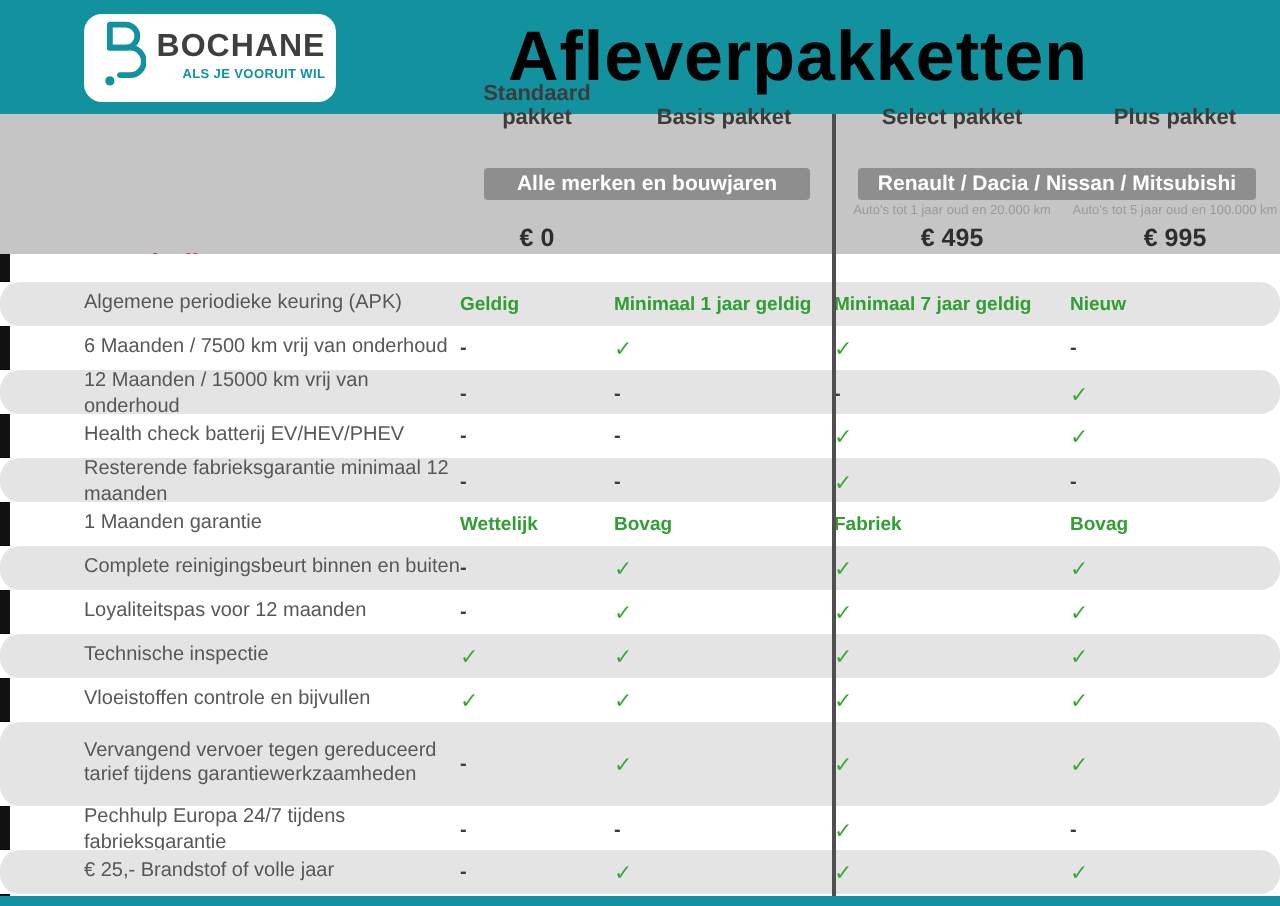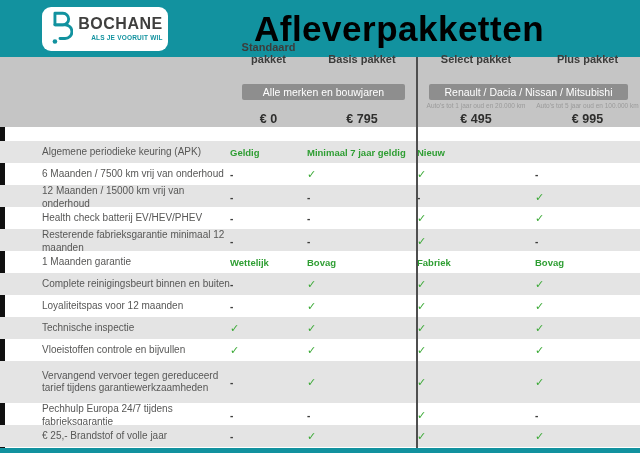--- a/index.html
+++ b/index.html
@@ -28,35 +28,35 @@
     height:70px; background:#c5c5c5; flex:0 0 auto;
     display:grid; grid-template-columns:230px 77px 110px 118px 105px;
     grid-template-rows:26px 17px 11px 16px;
   }
   .col-head {
     grid-row:1; align-self:end; text-align:center;
     font-size:11px; font-weight:700; color:#3c3c3b; padding-bottom:18px;
   }
   .badge {
     grid-row:2; margin:1px 12px 0 12px; background:#8e8e8e; color:#ffffff;
-    font-size:10.5px; font-weight:400; border-radius:2px;
+    font-size:10.5px; font-weight:700; border-radius:2px;
     display:flex; align-items:center; justify-content:center;
   }
   .subnote { grid-row:3; text-align:center; font-size:6.5px; color:#9a9a9a; align-self:center; }
   .total-label {
     grid-row:4; grid-column:1; font-size:13px; font-weight:700; color:#b91c1c;
     padding-left:42px; align-self:center;margin-top:24px;
   }
   .price { grid-row:4; text-align:center; font-size:12.5px; font-weight:700; color:#2e2e2d; align-self:center; }
   
   .spacer { height:14px; background:#ffffff; position:relative; flex:0 0 auto; }
   .rows { flex:0 0 auto; }
   .row {
     display:grid; grid-template-columns:230px 77px 110px 118px 105px;
-    align-items:center; height:22px; position:relative;
+    align-items:center; height:22px; position:relative;border-radius:10px;
   }
   .row.tall { height:42px; }
   .row.gray { background:#e4e4e4; }
   .row.white { background:#ffffff; }
   .row.white::before, .spacer::before, .bottom-filler::before {
     content:""; position:absolute; left:0; top:0; bottom:0; width:5px; background:#101010;
   }
   .cell.label {
     font-size:10px; color:#575756; padding-left:42px; line-height:1.25;
   }
@@ -98,31 +98,31 @@
     <div class="col-head" style="grid-column:5">Plus pakket</div>
 
     <div class="badge" style="grid-column:2 / span 2">Alle merken en bouwjaren</div>
     <div class="badge" style="grid-column:4 / span 2">Renault / Dacia / Nissan / Mitsubishi</div>
 
     <div class="subnote" style="grid-column:4">Auto's tot 1 jaar oud en 20.000 km</div>
     <div class="subnote" style="grid-column:5">Auto's tot 5 jaar oud en 100.000 km</div>
 
     <div class="total-label">Totaalprijs</div>
     <div class="price" style="grid-column:2">€ 0</div>
-    <div class="price" style="grid-column:3">€ 795</div>
     <div class="price" style="grid-column:4">€ 495</div>
     <div class="price" style="grid-column:5">€ 995</div>
   </div>
 
   <div class="spacer"></div>
 
   <div class="rows">
       <div class="row gray">
         <div class="cell label">Algemene periodieke keuring (APK)</div>
         <div class="cell value text">Geldig</div>
+        <div class="cell value text">Minimaal 1 jaar geldig</div>
         <div class="cell value text">Minimaal 7 jaar geldig</div>
         <div class="cell value text">Nieuw</div>
       </div>
       <div class="row white">
         <div class="cell label">6 Maanden / 7500 km vrij van onderhoud</div>
         <div class="cell value dash">-</div>
         <div class="cell value check">✓</div>
         <div class="cell value check">✓</div>
         <div class="cell value dash">-</div>
       </div>

